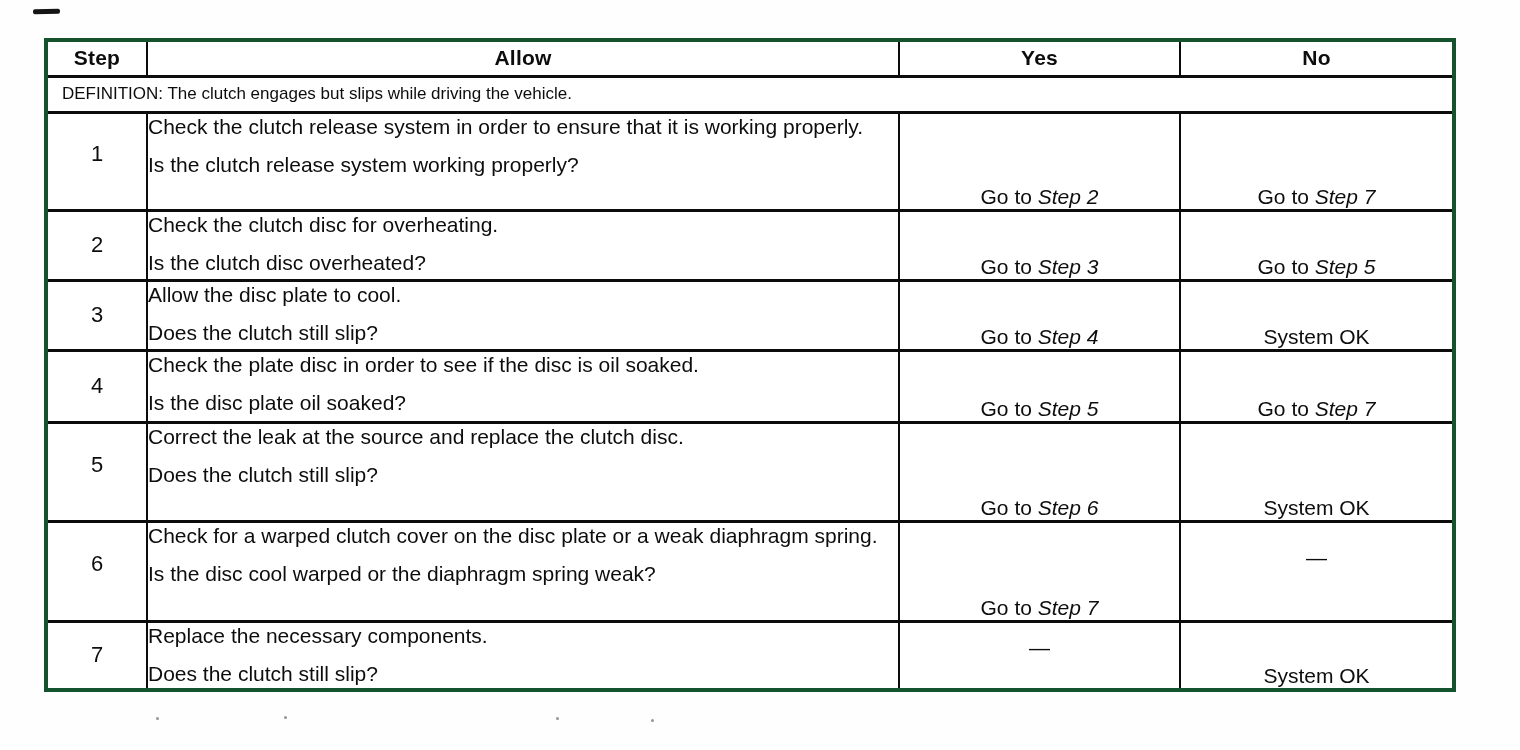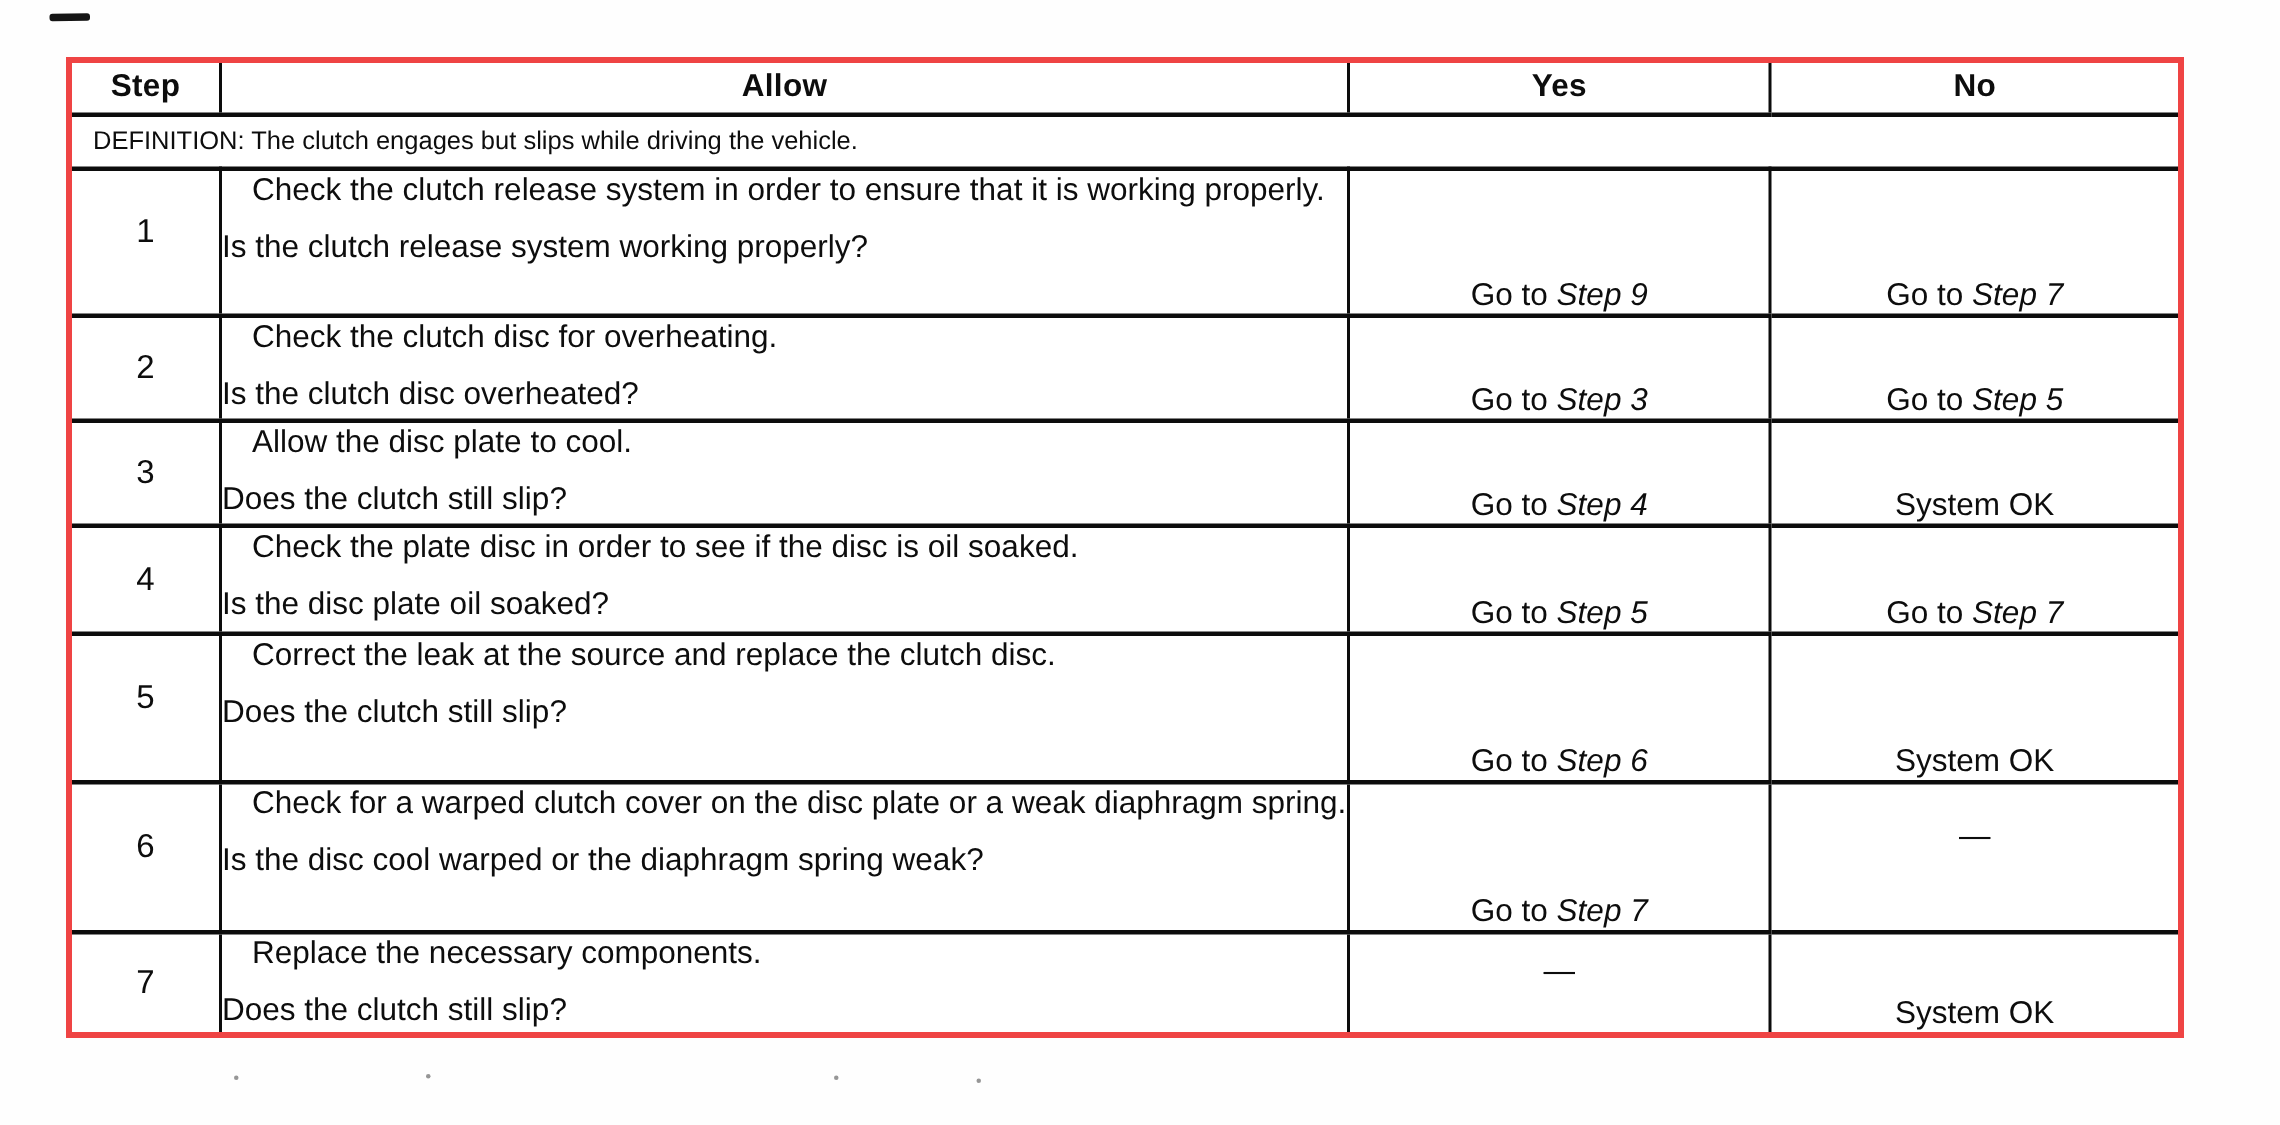--- a/index.html
+++ b/index.html
@@ -55,21 +55,21 @@
     background: #ffffff;
   }
   table.diag td, table.diag th {
     border: 2px solid #0c0c0c;
     border-top-width: 3px;
     border-bottom-width: 3px;
     padding: 0;
     overflow: hidden;
   }
   table.diag {
-    border: 4px solid #ef4444;
+    border: 4px solid #14532d;
   }
   
   tr.hdr { height: 36px; }
   tr.hdr th {
     font-size: 21px;
     font-weight: bold;
     text-align: center;
     vertical-align: middle;
     letter-spacing: 0.2px;
   }
@@ -96,21 +96,21 @@
     font-size: 22px;
   }
   tr.r1 td.step, tr.r5 td.step, tr.r6 td.step { vertical-align: middle; padding-bottom: 14px; }
 
   td.action {
     vertical-align: top;
     padding: 5px 12px 6px 12px;
     font-size: 21px;
     line-height: 26px;
   }
-  td.action .act { margin: 0; padding-left: 20px; }
+  td.action .act { margin: 0; }
   td.action .q   { margin: 12px 0 0 0; }
 
   td.ans {
     vertical-align: bottom;
     text-align: center;
     font-size: 21px;
     padding-bottom: 7px;
   }
   td.ans i { font-style: italic; }
   
@@ -147,21 +147,21 @@
       <td colspan="4">DEFINITION: The clutch engages but slips while driving the vehicle.</td>
     </tr>
 
     <tr class="r1">
       <td class="step">1</td>
       <td class="action">
         <p class="act">Check the clutch release system in order to ensure that it is working properly.</p>
         <p class="q">Is the clutch release system working properly?</p>
       </td>
       <td class="ans yes">
-        <span><span>Go to </span><i>Step 9</i></span>
+        <span><span>Go to </span><i>Step 2</i></span>
       </td>
       <td class="ans no">
         <span><span>Go to </span><i>Step 7</i></span>
       </td>
     </tr>
 
     <tr class="r2">
       <td class="step">2</td>
       <td class="action">
         <p class="act">Check the clutch disc for overheating.</p>

